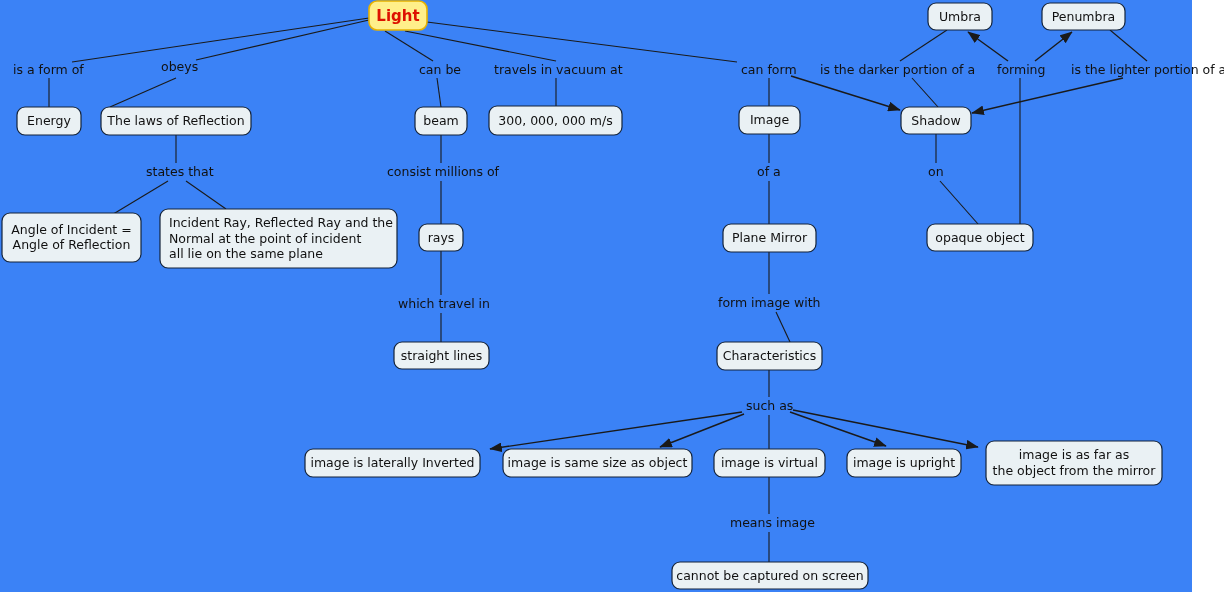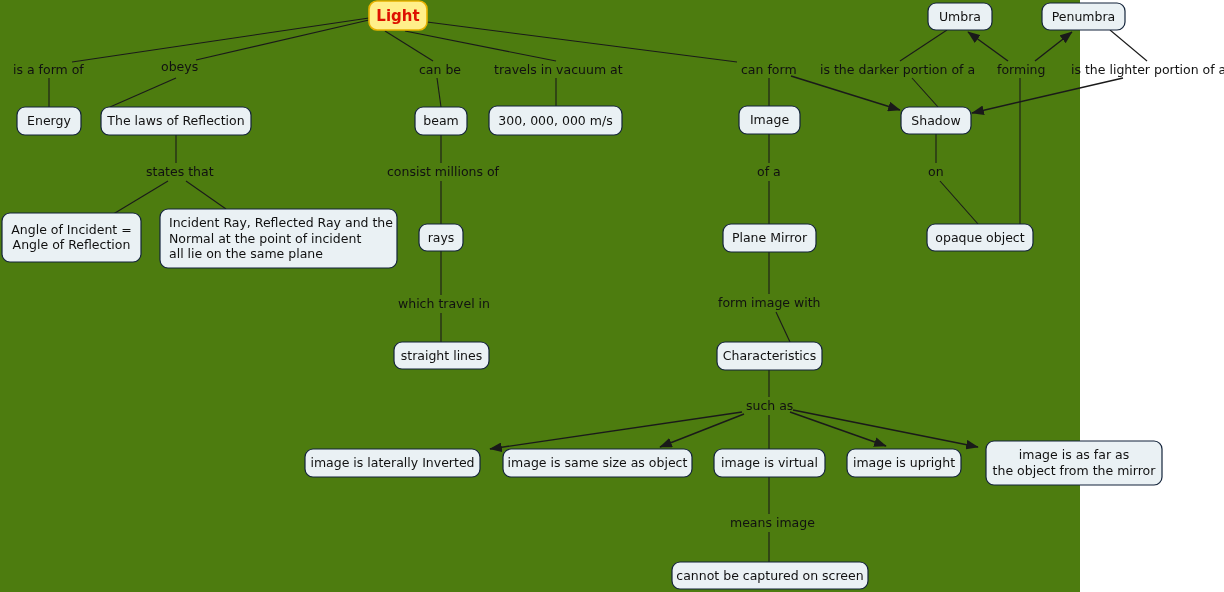--- a/index.html
+++ b/index.html
@@ -9,23 +9,23 @@
     background: #ffffff;
   }
   body {
     font-family: "DejaVu Sans", "Liberation Sans", sans-serif;
     width: 1224px;
     height: 592px;
     overflow: hidden;
   }
   #map-root {
     position: relative;
-    width: 1080px;
+    width: 1192px;
     height: 592px;
-    background: #4d7c0f;
+    background: #3b82f6;
   }
   svg.cmap {
     position: absolute;
     top: 0;
     left: 0;
     width: 1224px;
     height: 592px;
   }
   .edge {
     stroke: #1a1a1a;

